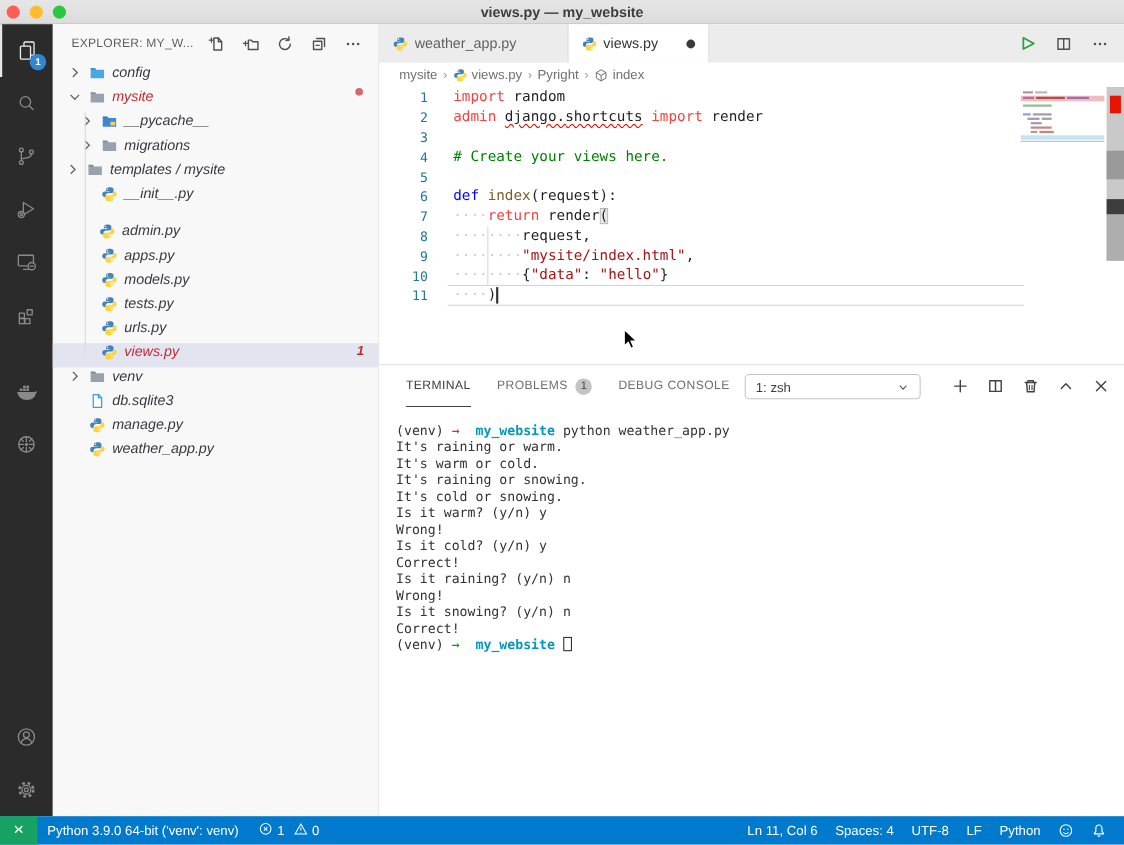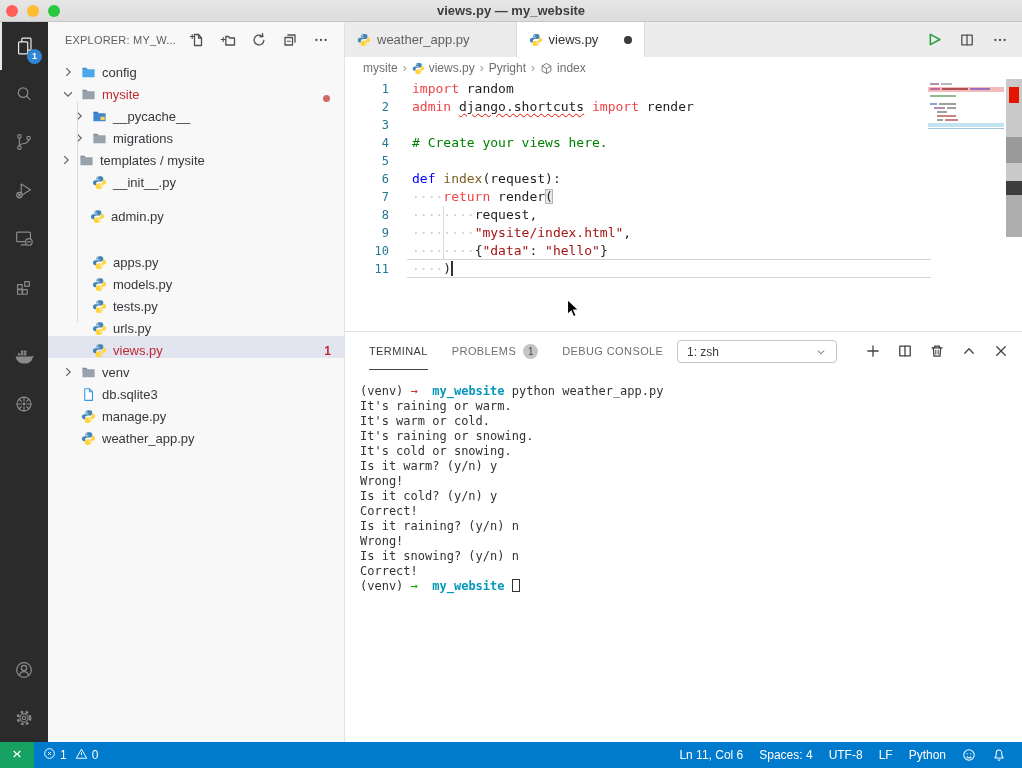--- a/index.html
+++ b/index.html
@@ -29,22 +29,22 @@
     text-align:center; font-weight:bold; }
 
   
   .sidebar { position:absolute; left:48px; top:22px; width:297px; height:720px;
     background:#f8f8f8; border-right:1px solid #e2e2e2; }
   .sb-header { height:36px; display:flex; align-items:center; padding-left:17px; }
   .sb-title { font-size:11px; color:#5f5f5f; letter-spacing:.2px; white-space:nowrap; }
   .sb-actions { margin-left:13px; display:flex; gap:15px; color:#505050; }
   .sb-actions span { cursor:pointer; display:flex; }
   .tree { position:relative; }
-  .tree-row { height:22px; display:flex; align-items:flex-end; font-size:13px;
-    color:#37373d; cursor:pointer; white-space:nowrap; }
+  .tree-row { height:22px; display:flex; align-items:flex-start; font-size:13px;
+    color:#37373d; cursor:pointer; white-space:nowrap;font-style:italic; }
   .tree-row.selected { background:#e2e4ef; }
   .tr-chevron { width:16px; height:16px; flex:none; display:flex; align-items:center;
     justify-content:center; color:#646465; }
   .tr-icon { width:16px; height:16px; flex:none; margin-left:4px; display:flex;
     align-items:center; justify-content:center; }
   .tr-label { margin-left:6px; }
   .tr-label.err { color:#bf2b35; }
   .tr-spacer { flex:1; }
   .mod-dot { width:7px; height:7px; border-radius:50%; background:#d16a6a;
     margin-right:14px; flex:none; }
@@ -391,21 +391,21 @@
             <svg width="15" height="15" viewBox="0 0 16 16">
               <path fill="#4584b6" d="M7.9 1.2c-2.1 0-3.2.9-3.2 2.2v1.5h3.3v.6H3.4C2 5.5 1 6.6 1 8.2s1 2.7 2.4 2.7h1V9.2c0-1.4 1.2-2.3 2.6-2.3h3c1.1 0 2-.9 2-2V3.4c0-1.3-1.2-2.2-2.6-2.2H7.9z"></path>
               <circle cx="6.1" cy="3.1" r=".7" fill="#fff"></circle>
               <path fill="#ffd43b" d="M8.1 14.8c2.1 0 3.2-.9 3.2-2.2v-1.5H8v-.6h4.6c1.4 0 2.4-1.1 2.4-2.7s-1-2.7-2.4-2.7h-1v1.7c0 1.4-1.2 2.3-2.6 2.3h-3c-1.1 0-2 .9-2 2v1.5c0 1.3 1.2 2.2 2.6 2.2h1.5z"></path>
               <circle cx="9.9" cy="12.9" r=".7" fill="#fff"></circle>
             </svg>
           </span>
           <span class="tr-label">admin.py</span>
           <span class="tr-spacer"></span>
         </div>
-        <div class="tree-row" style="padding-left: 23px; margin-top: 24px;">
+        <div class="tree-row" style="padding-left: 23px;">
           <span class="tr-chevron"></span>
           <span class="tr-icon">
             <svg width="15" height="15" viewBox="0 0 16 16">
               <path fill="#4584b6" d="M7.9 1.2c-2.1 0-3.2.9-3.2 2.2v1.5h3.3v.6H3.4C2 5.5 1 6.6 1 8.2s1 2.7 2.4 2.7h1V9.2c0-1.4 1.2-2.3 2.6-2.3h3c1.1 0 2-.9 2-2V3.4c0-1.3-1.2-2.2-2.6-2.2H7.9z"></path>
               <circle cx="6.1" cy="3.1" r=".7" fill="#fff"></circle>
               <path fill="#ffd43b" d="M8.1 14.8c2.1 0 3.2-.9 3.2-2.2v-1.5H8v-.6h4.6c1.4 0 2.4-1.1 2.4-2.7s-1-2.7-2.4-2.7h-1v1.7c0 1.4-1.2 2.3-2.6 2.3h-3c-1.1 0-2 .9-2 2v1.5c0 1.3 1.2 2.2 2.6 2.2h1.5z"></path>
               <circle cx="9.9" cy="12.9" r=".7" fill="#fff"></circle>
             </svg>
           </span>
           <span class="tr-label">apps.py</span>
@@ -753,20 +753,23 @@
   </div>
 
   <div class="statusbar">
     <div class="sb-remote">
       <span>
         <svg width="14" height="14" viewBox="0 0 15 15" fill="none" stroke="#fff" stroke-width="1.4">
             <path d="M4 4.2l3.1 3.3L4 10.8"></path>
             <path d="M11 4.2L7.9 7.5l3.1 3.3"></path>
           </svg>
       </span>
+    </div>
+    <div class="sb-item">
+      <span>Python 3.9.0 64-bit ('venv': venv)</span>
     </div>
     <div class="sb-item">
       <span>
         <svg width="13" height="13" viewBox="0 0 15 15" fill="none" stroke="#fff" stroke-width="1.1">
             <circle cx="7.5" cy="7.5" r="5.6"></circle>
             <path d="M5.7 5.7l3.6 3.6M9.3 5.7L5.7 9.3"></path>
           </svg>
       </span>
       <span>1</span>
       <span style="margin-left:4px">

